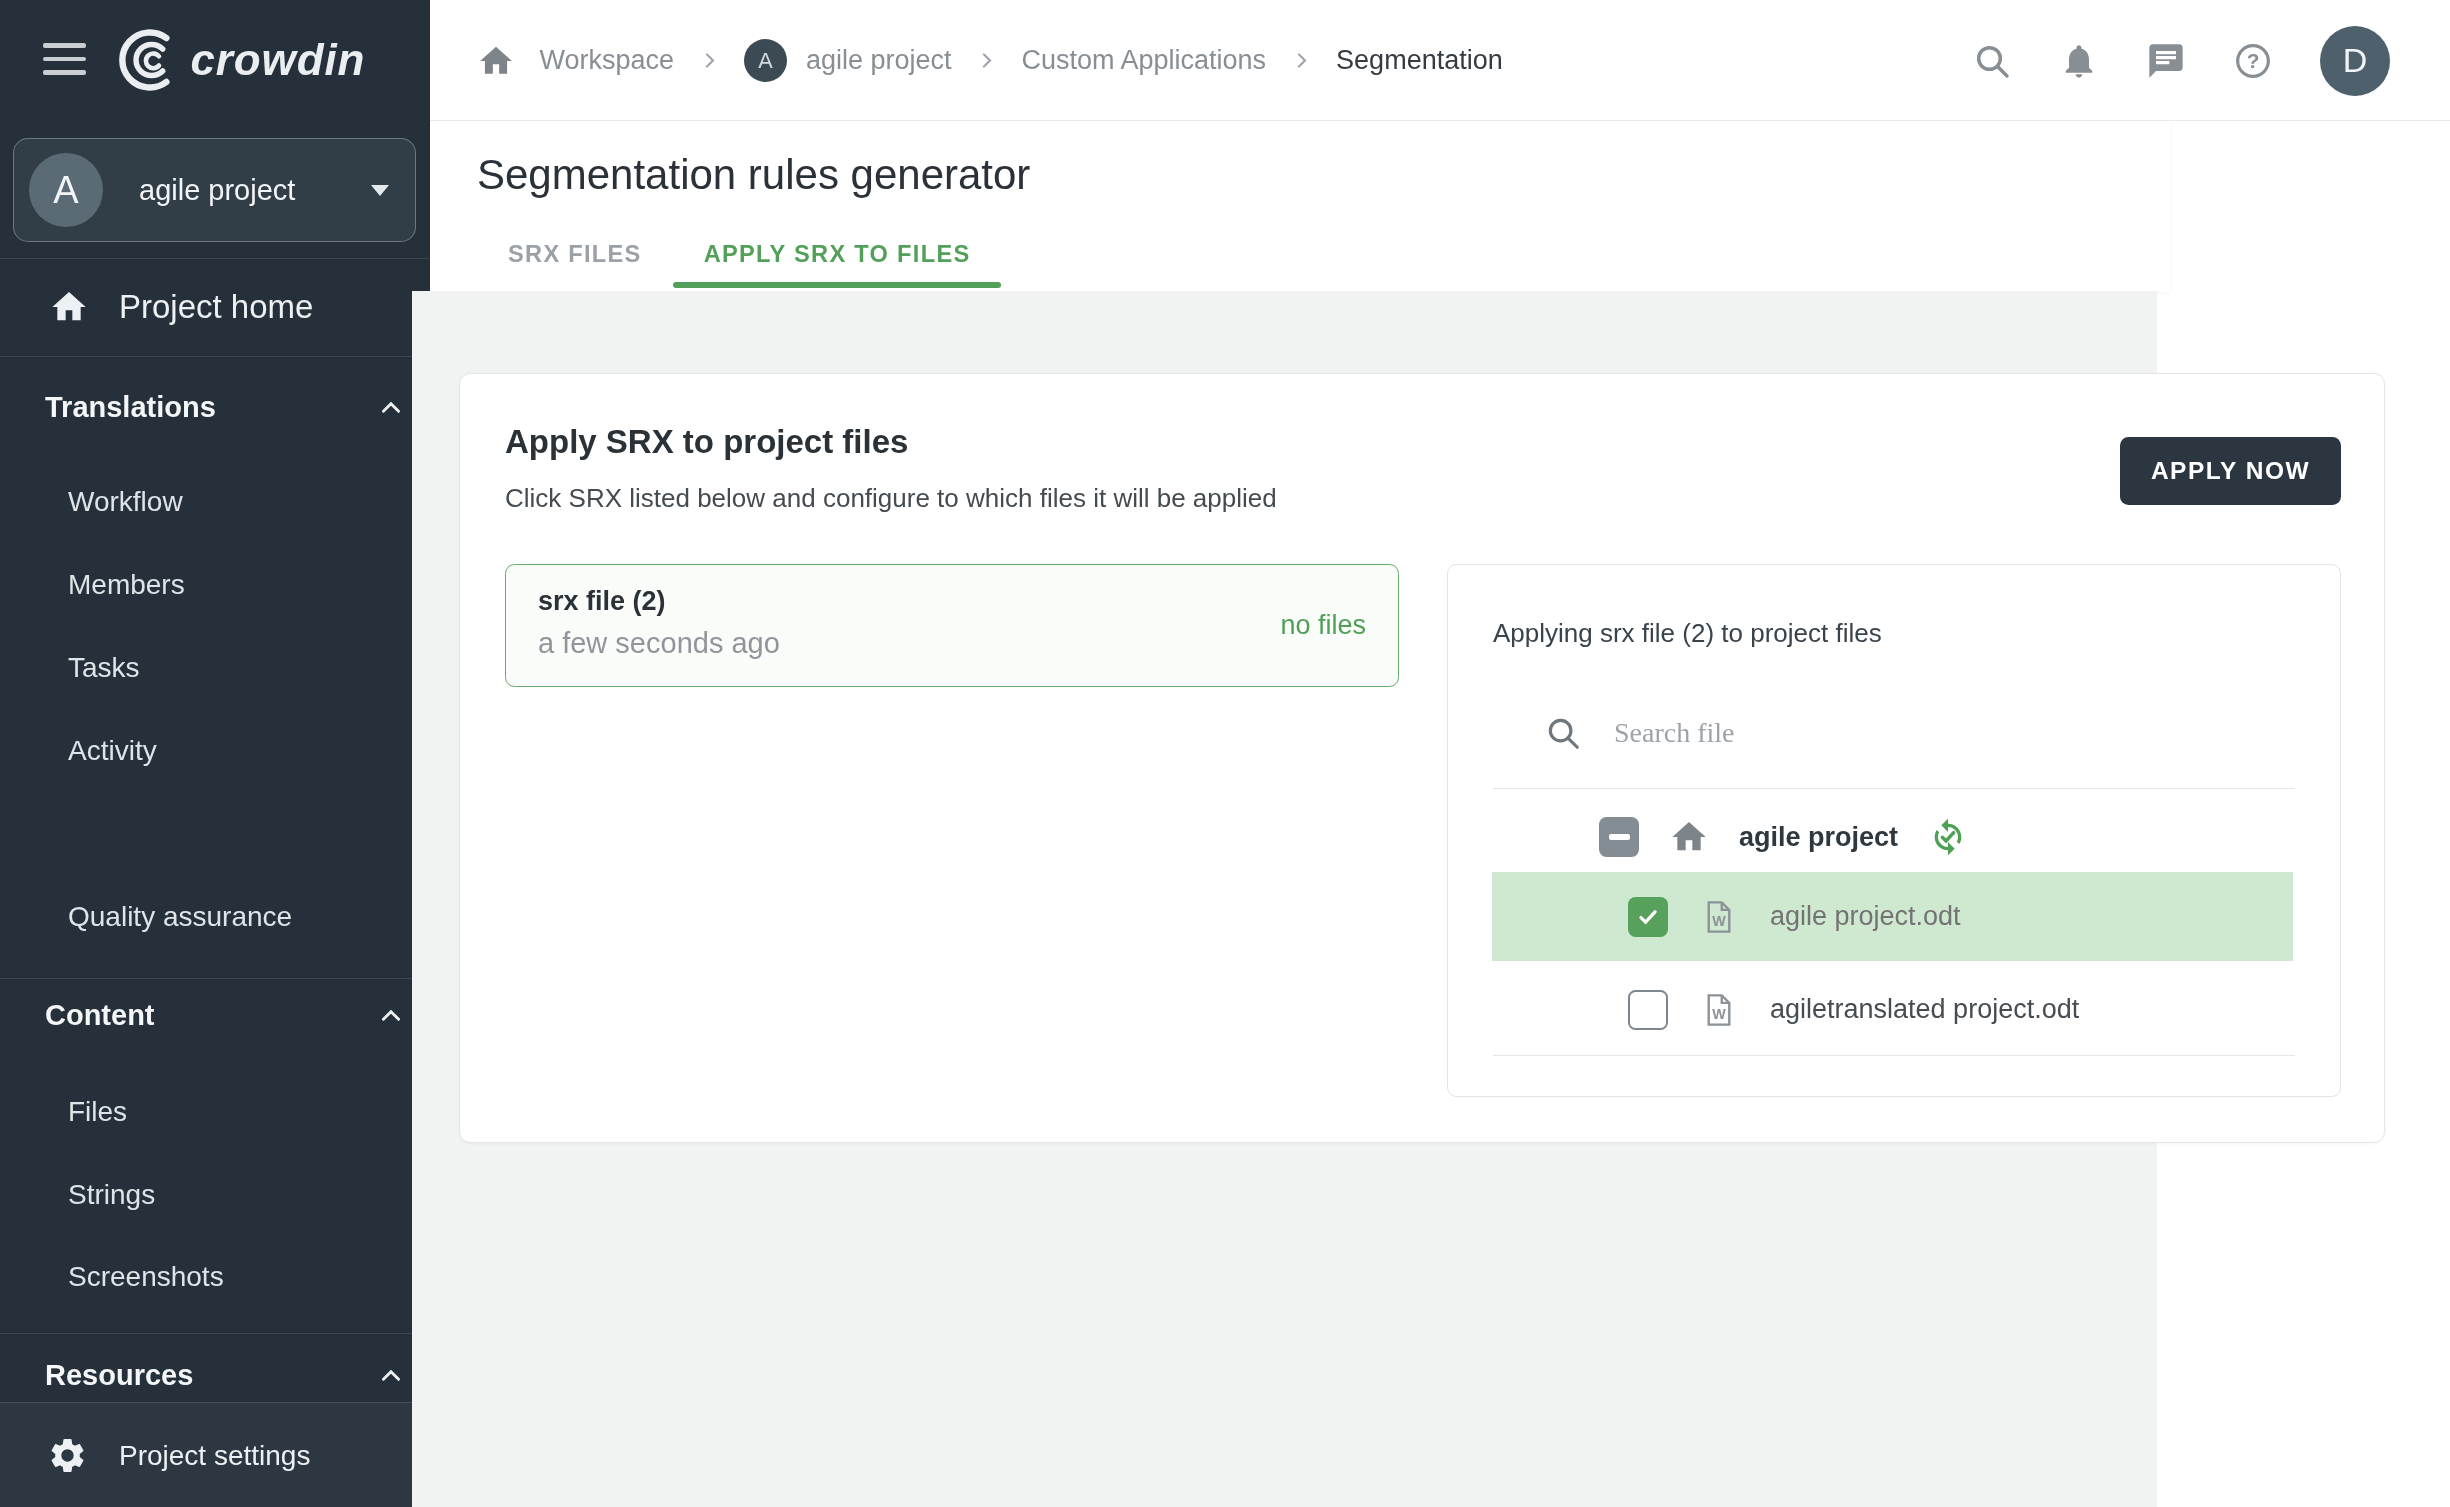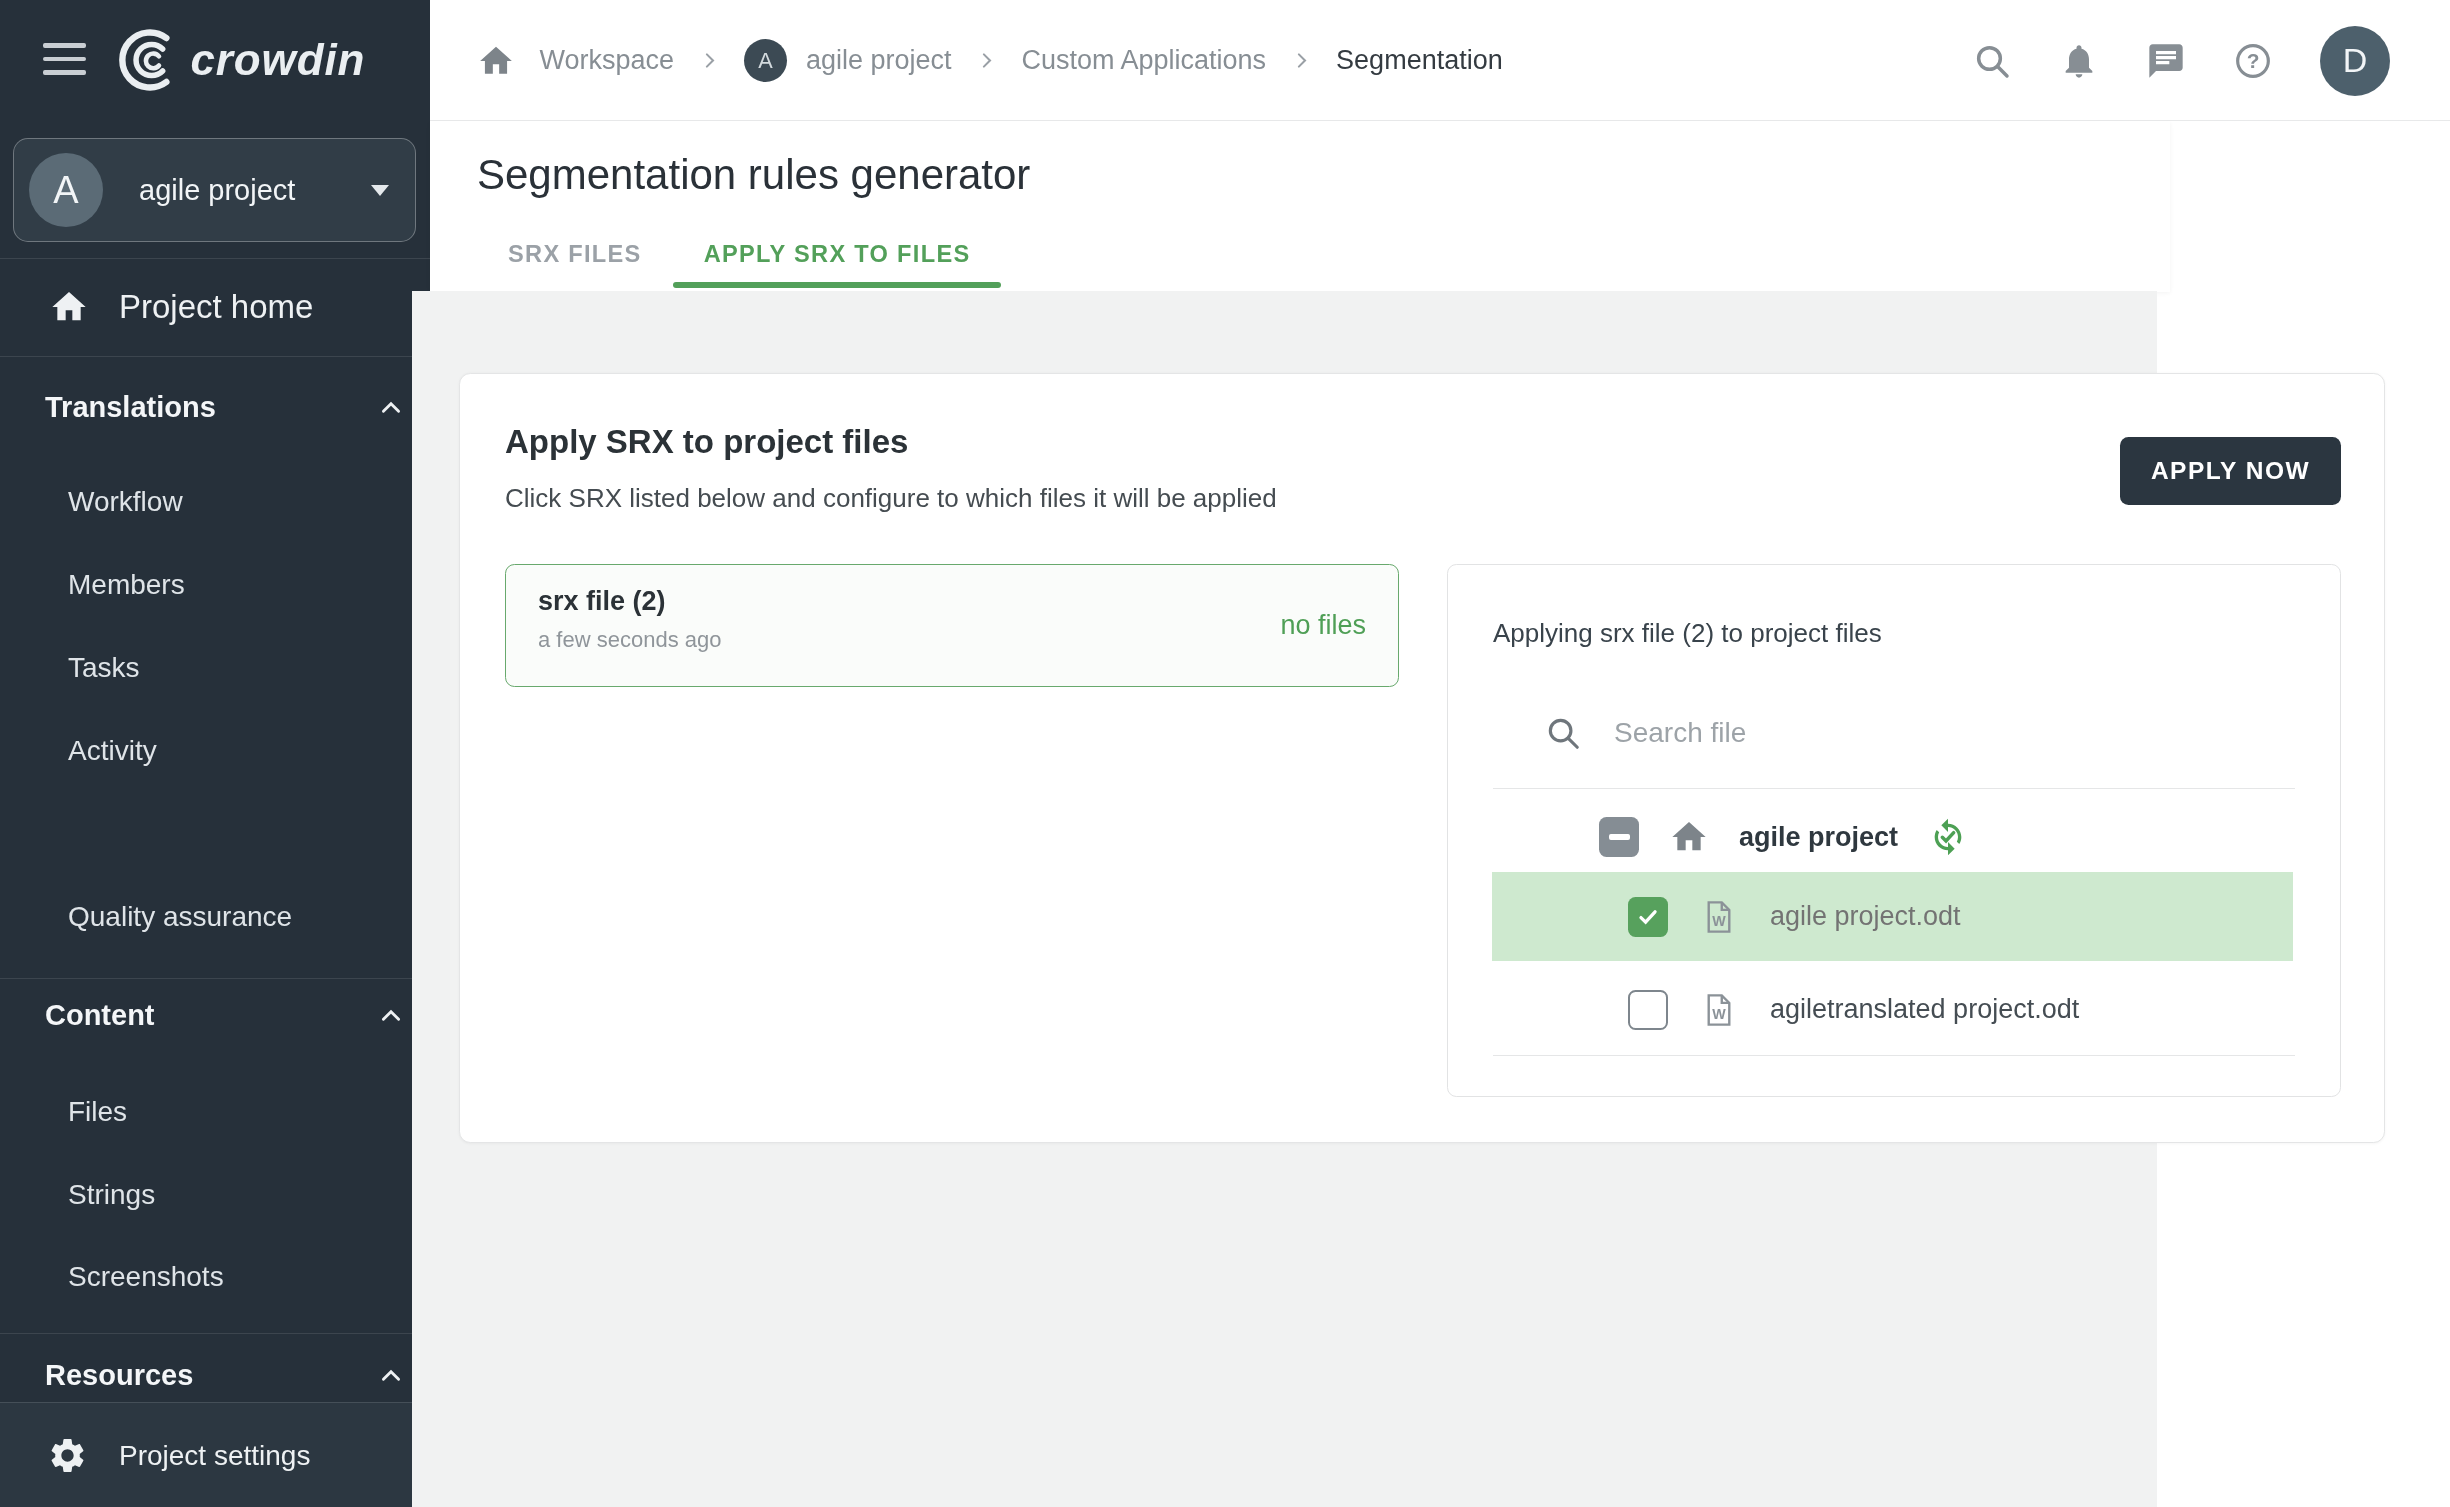--- a/index.html
+++ b/index.html
@@ -79,33 +79,33 @@
   .card-heading { position:absolute; left:45px; top:49px; font-size:33px; font-weight:600; color:#2b3237; }
   .card-desc { position:absolute; left:45px; top:109px; font-size:26px; color:#454c51; }
   .apply-btn { position:absolute; left:1660px; top:63px; width:221px; height:68px; background:#2b3640;
                color:#fff; font-size:24.5px; font-weight:700; letter-spacing:1.5px; border:none;
                border-radius:8.5px; cursor:pointer; font-family:"Liberation Sans", sans-serif;
                display:flex; align-items:center; justify-content:center; }
 
   .srx-item { position:absolute; left:45px; top:190px; width:894px; height:123px; background:#fafcfa;
               border:1.9px solid #68a96d; border-radius:9.4px; cursor:pointer; }
   .srx-title { position:absolute; left:32px; top:21px; font-size:27px; font-weight:700; color:#2b3237; }
-  .srx-time { position:absolute; left:32px; top:62px; font-size:22px; color:#8f959a; }
+  .srx-time { position:absolute; left:32px; top:62px; font-size:29px; color:#8f959a; }
   .srx-badge { position:absolute; right:32px; top:0; height:100%; display:flex; align-items:center;
                font-size:27px; color:#4f9f56; }
 
   .files-panel { position:absolute; left:987px; top:190px; width:894px; height:533px; background:#fff;
                  border:0.9px solid #e2e3e4; border-radius:9.4px; }
   .panel-heading { position:absolute; left:45px; top:53px; font-size:26px; color:#39434b; }
   .search-wrap { position:absolute; left:45px; right:45px; top:113px; height:111px;
                  border-bottom:0.9px solid #e5e6e7; display:flex; align-items:center; gap:32px;
                  padding-left:51px; }
   .search-wrap svg { width:38px; height:38px; flex:0 0 auto; }
   .search-input { border:none; outline:none; font-size:28px; color:#39434b; width:70%;
-                  font-family:Liberation Sans, sans-serif; background:transparent; }
+                  font-family:Liberation Serif, serif; background:transparent; }
   .search-input::placeholder { color:#9da3a8; }
 
   .tree-root-row { position:absolute; left:45px; right:45px; top:243px; height:58px; display:flex;
                    align-items:center; gap:30px; padding-left:106px; cursor:pointer; }
   .root-label { font-size:27px; font-weight:600; color:#2f383f; }
   .file-row { position:absolute; left:44px; right:47px; height:89px; display:flex; align-items:center;
               gap:32px; padding-left:136px; cursor:pointer; }
   .file-row.selected { top:307px; background:#cee9cf; }
   .file-row.plain { top:400px; }
   .file-label { font-size:27px; }

